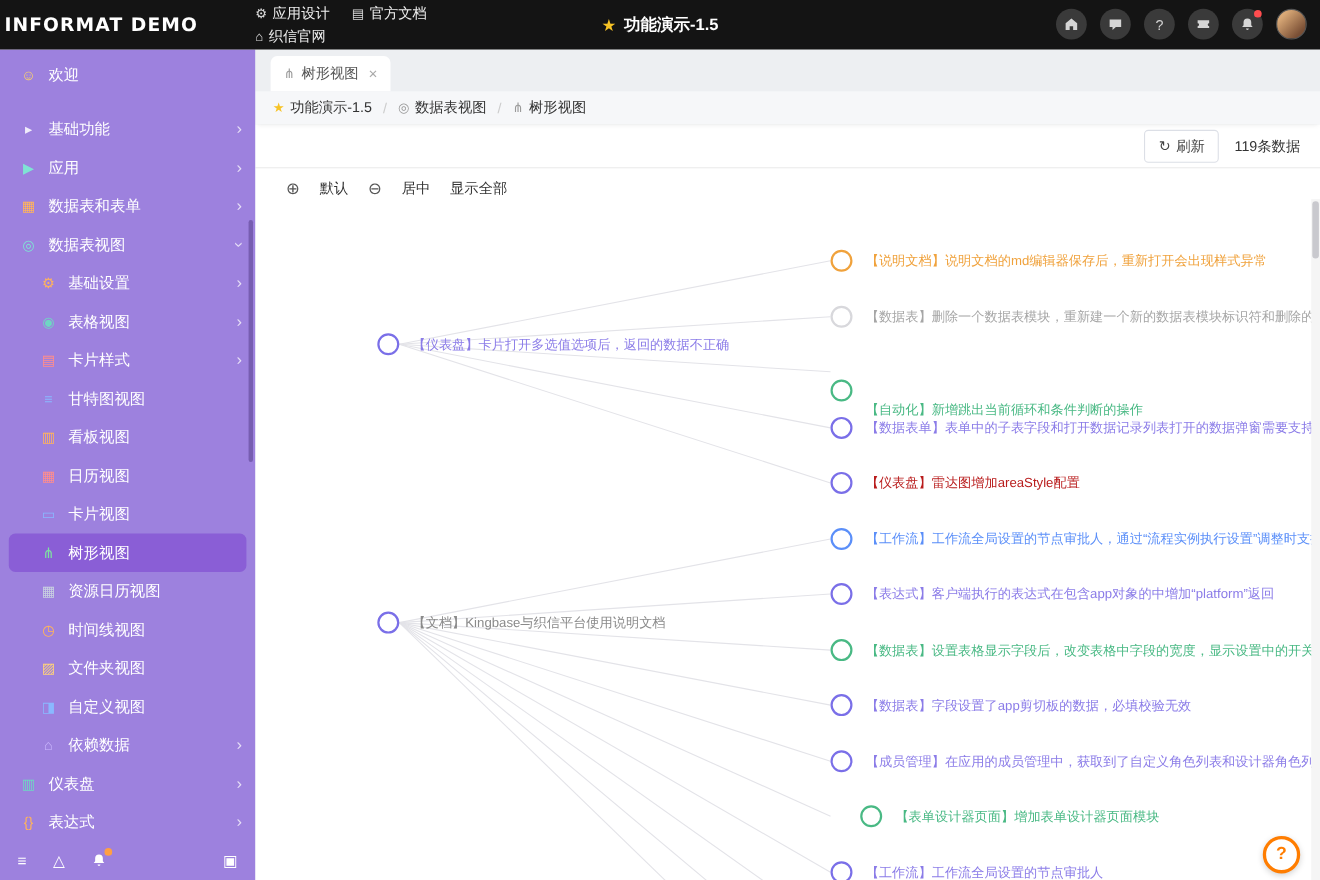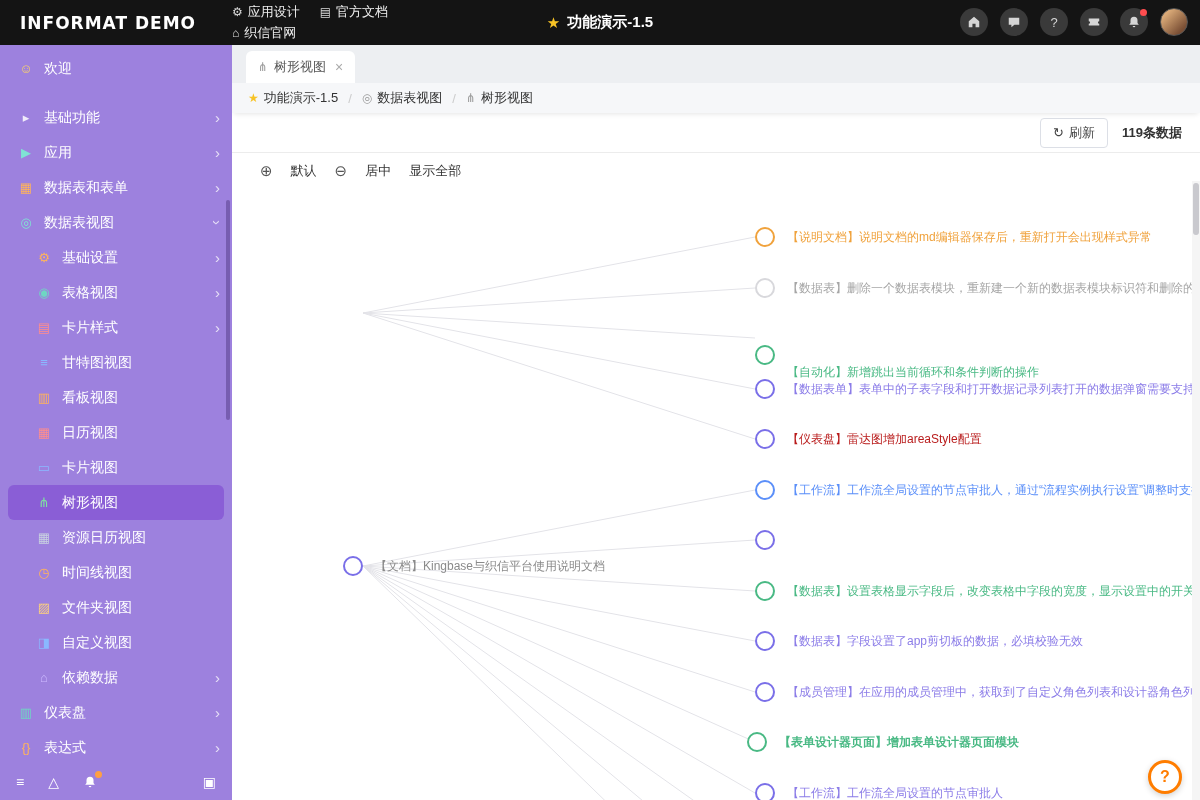--- a/index.html
+++ b/index.html
@@ -1,21 +1,21 @@
 <!DOCTYPE html>
 <html><head>
 <meta charset="utf-8">
 <style>
   * { margin:0; padding:0; box-sizing:border-box; }
   html,body { width:1200px; height:800px; overflow:hidden; font-family:"Liberation Sans","DejaVu Sans",sans-serif; }
   .app { position:relative; width:1200px; height:800px; background:#f0f1f3; overflow:hidden; }
 
   
   .header { position:absolute; top:0; left:0; right:0; height:45px; background:#141414; color:#fff; display:flex; align-items:center; z-index:20; }
-  .logo { width:232px; padding-left:20px; font-weight:800; font-size:17px; letter-spacing:1px; font-family:"DejaVu Sans",sans-serif; }
+  .logo { width:232px; padding-left:4px; font-weight:800; font-size:17px; letter-spacing:1px; font-family:"DejaVu Sans",sans-serif; }
   .hnav { display:flex; flex-direction:column; justify-content:center; gap:3px; font-size:13px; color:#eee; }
   .hnav-row { display:flex; gap:20px; }
   .hnav-item { display:flex; align-items:center; gap:5px; cursor:pointer; }
   .hnav-icon { font-size:12px; opacity:.9; }
   .htitle { position:absolute; left:50%; transform:translateX(-50%); height:45px; display:flex; align-items:center; gap:7px; font-size:15px; font-weight:600; }
   .htitle .star { color:#f7c325; font-size:15px; }
   .hicons { position:absolute; right:12px; top:8px; display:flex; gap:12px; align-items:center; }
   .hicon { width:28px; height:28px; border-radius:50%; background:#3a3a3a; display:flex; align-items:center; justify-content:center; color:#d5d5d5; position:relative; cursor:pointer; font-size:13px; }
   .hicon svg { width:14px; height:14px; fill:currentColor; }
   .hbadge { position:absolute; top:1px; right:1px; width:7px; height:7px; border-radius:50%; background:#ff4d4f; }
@@ -45,21 +45,21 @@
   .tab { background:#fff; border-radius:6px 6px 0 0; padding:7px 12px; display:flex; align-items:center; gap:6px; font-size:13px; color:#555; cursor:pointer; }
   .tab-icon { color:#9a9a9a; font-size:12px; }
   .tab-close { color:#aaa; font-size:14px; margin-left:3px; cursor:pointer; line-height:1; }
   .breadcrumb { height:30px; background:#f6f7f9; display:flex; align-items:center; padding:0 16px; font-size:13px; color:#333; gap:8px; box-shadow:0 3px 5px -2px rgba(0,0,0,.10); position:relative; z-index:2; flex:none; }
   .bc-item { display:flex; align-items:center; gap:5px; cursor:pointer; }
   .bc-icon { font-size:12px; color:#9a9a9a; }
   .bc-sep { color:#ccc; margin:0 2px; }
   .content { flex:1; background:#fff; display:flex; flex-direction:column; position:relative; overflow:hidden; }
   .content-header { height:40px; display:flex; align-items:center; justify-content:flex-end; gap:14px; padding:0 18px; border-bottom:1px solid #ececec; flex:none; }
   .refresh-btn { display:flex; align-items:center; gap:5px; border:1px solid #dcdfe6; background:#fff; border-radius:4px; padding:5px 12px; font-size:13px; color:#444; cursor:pointer; }
-  .data-count { font-size:13px; color:#333;font-weight:bold; }
+  .data-count { font-size:13px; color:#333; }
   .canvas-toolbar { height:36px; display:flex; align-items:center; gap:18px; padding:0 16px 0 28px; font-size:13px; color:#333; flex:none; }
   .tool-icon { font-size:15px; color:#555; cursor:pointer; }
   .tool-label { cursor:pointer; }
   .canvas { flex:1; position:relative; overflow:hidden; }
   .canvas svg { position:absolute; left:0; top:0; width:100%; height:100%; }
   .canvas svg line { stroke:#e3e3e8; stroke-width:1; }
   .tree-node { position:absolute; display:flex; align-items:center; cursor:pointer; }
   .node-circle { width:20px; height:20px; border-radius:50%; border:2px solid #999; background:#fff; flex:none; }
   .node-label { margin-left:12px; font-size:12px; white-space:nowrap; }
   .main-scrollbar { position:absolute; right:0; top:68px; bottom:0; width:8px; background:#f5f5f5; z-index:15; }
@@ -286,20 +286,24 @@
             <line x1="131" y1="377" x2="523" y2="351"></line>
             <line x1="131" y1="377" x2="523" y2="402"></line>
             <line x1="131" y1="377" x2="523" y2="452"></line>
             <line x1="131" y1="377" x2="523" y2="503"></line>
             <line x1="131" y1="377" x2="523" y2="553"></line>
             <line x1="131" y1="377" x2="523" y2="604"></line>
             <line x1="131" y1="377" x2="523" y2="655"></line>
             <line x1="131" y1="377" x2="523" y2="706"></line>
             <line x1="131" y1="377" x2="523" y2="757"></line>
           </svg>
+      <div class="tree-node" style="left: 111px; top: 114px;">
+            <span class="node-circle" style="border-color: rgb(122, 111, 232);"></span>
+            <span class="node-label" style="color: rgb(139, 124, 232);">【仪表盘】卡片打开多选值选项后，返回的数据不正确</span>
+          </div>
           <div class="tree-node" style="left: 111px; top: 367px;">
             <span class="node-circle" style="border-color: rgb(122, 111, 232);"></span>
             <span class="node-label" style="color: rgb(138, 138, 138);">【文档】Kingbase与织信平台使用说明文档</span>
           </div>
           <div class="tree-node" style="left: 523px; top: 38px;">
             <span class="node-circle" style="border-color: rgb(240, 162, 60);"></span>
             <span class="node-label" style="color: rgb(240, 162, 60);">【说明文档】说明文档的md编辑器保存后，重新打开会出现样式异常</span>
           </div>
           <div class="tree-node" style="left: 523px; top: 89px;">
             <span class="node-circle" style="border-color: rgb(216, 216, 220);"></span>
@@ -316,34 +320,35 @@
           <div class="tree-node" style="left: 523px; top: 240px;">
             <span class="node-circle" style="border-color: rgb(122, 111, 232);"></span>
             <span class="node-label" style="color: #b91c1c;">【仪表盘】雷达图增加areaStyle配置</span>
           </div>
           <div class="tree-node" style="left: 523px; top: 291px;">
             <span class="node-circle" style="border-color: rgb(91, 143, 249);"></span>
             <span class="node-label" style="color: rgb(91, 143, 249);">【工作流】工作流全局设置的节点审批人，通过“流程实例执行设置”调整时支持按照条件允许修改</span>
           </div>
           <div class="tree-node" style="left: 523px; top: 341px;">
             <span class="node-circle" style="border-color: rgb(122, 111, 232);"></span>
+            <span class="node-label" style="color: rgb(139, 124, 232);">【表达式】客户端执行的表达式在包含app对象的中增加“platform”返回</span>
           </div>
           <div class="tree-node" style="left: 523px; top: 392px;">
             <span class="node-circle" style="border-color: rgb(73, 185, 132);"></span>
             <span class="node-label" style="color: rgb(73, 185, 132);">【数据表】设置表格显示字段后，改变表格中字段的宽度，显示设置中的开关全部变为打开</span>
           </div>
           <div class="tree-node" style="left: 523px; top: 442px; justify-content: center;">
             <span class="node-circle" style="border-color: rgb(122, 111, 232);"></span>
             <span class="node-label" style="color: rgb(139, 124, 232);">【数据表】字段设置了app剪切板的数据，必填校验无效</span>
           </div>
           <div class="tree-node" style="left: 523px; top: 493px;">
             <span class="node-circle" style="border-color: rgb(122, 111, 232);"></span>
             <span class="node-label" style="color: rgb(139, 124, 232);">【成员管理】在应用的成员管理中，获取到了自定义角色列表和设计器角色列表，但没有去重</span>
           </div>
-          <div class="tree-node" style="left: 515px; top: 543px; font-weight: bold;">
+          <div class="tree-node" style="left: 550px; top: 543px;">
             <span class="node-circle" style="border-color: rgb(73, 185, 132);"></span>
             <span class="node-label" style="color: rgb(73, 185, 132);">【表单设计器页面】增加表单设计器页面模块</span>
           </div>
           <div class="tree-node" style="left: 523px; top: 594px;">
             <span class="node-circle" style="border-color: rgb(122, 111, 232);"></span>
             <span class="node-label" style="color: rgb(139, 124, 232);">【工作流】工作流全局设置的节点审批人</span>
           </div>
         </div>
 
       <div class="main-scrollbar">

